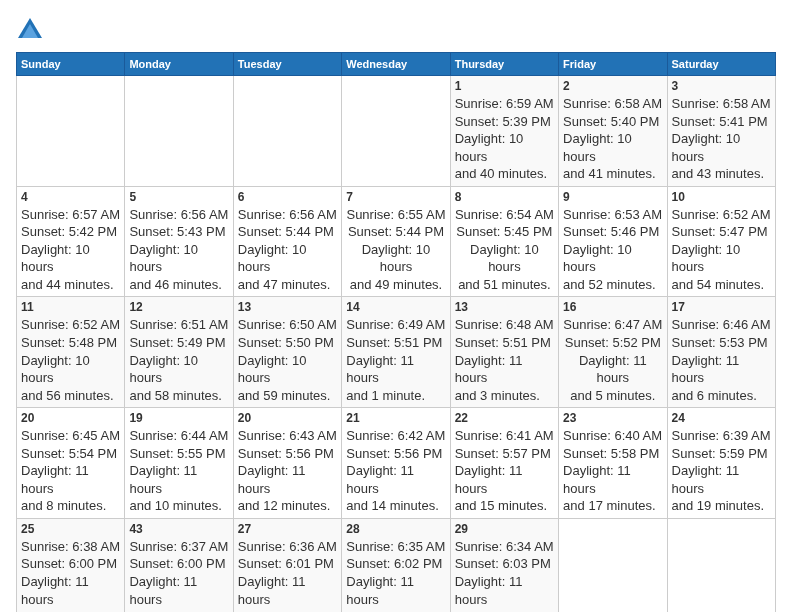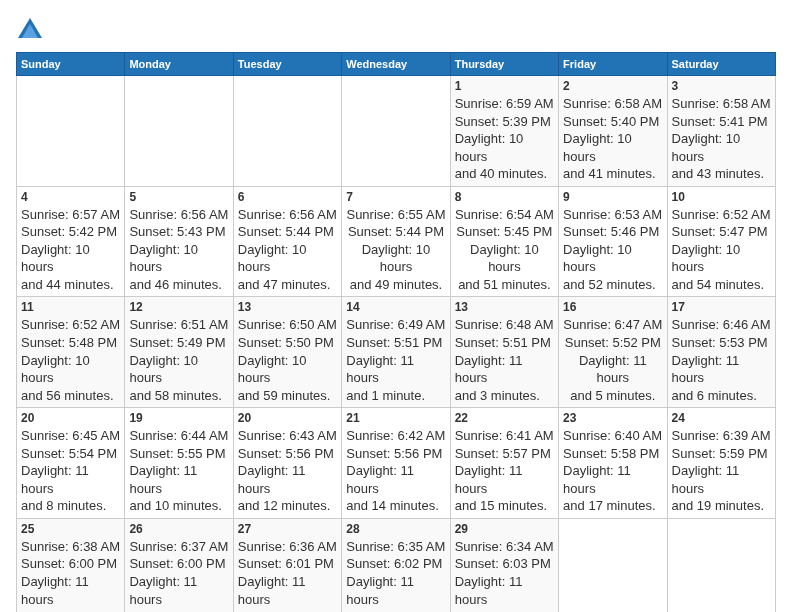--- a/index.html
+++ b/index.html
@@ -318,21 +318,21 @@
         </tr>
         <tr>
           <td>
             <span class="cell-day">25</span>
             <div class="cell-info" style="white-space: pre-line;">Sunrise: 6:38 AM
 Sunset: 6:00 PM
 Daylight: 11 hours
 and 21 minutes.</div>
           </td>
           <td>
-            <span class="cell-day">26</span>
+            <span class="cell-day">43</span>
             <div class="cell-info" style="white-space: pre-line;">Sunrise: 6:37 AM
 Sunset: 6:00 PM
 Daylight: 11 hours
 and 23 minutes.</div>
           </td>
           <td>
             <span class="cell-day">27</span>
             <div class="cell-info" style="white-space: pre-line;">Sunrise: 6:36 AM
 Sunset: 6:01 PM
 Daylight: 11 hours

